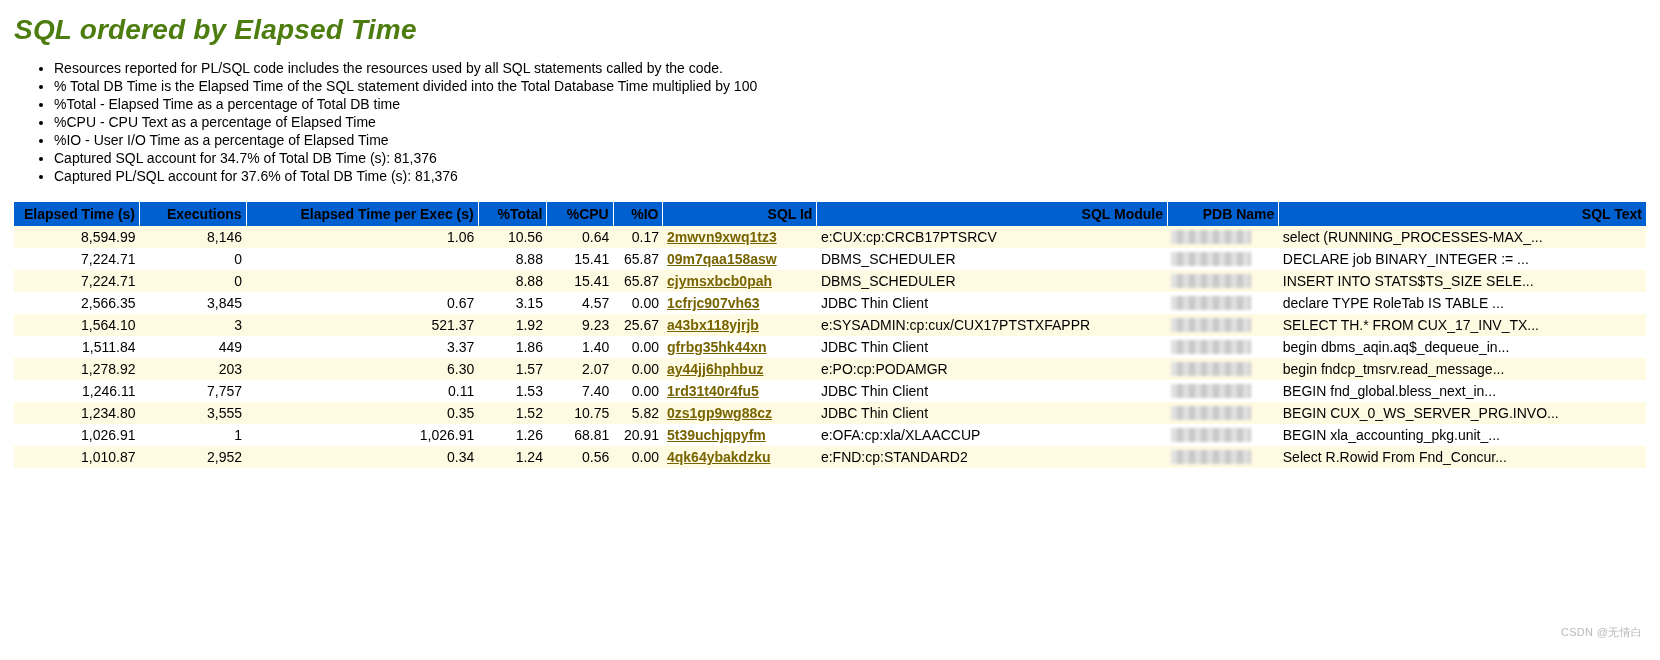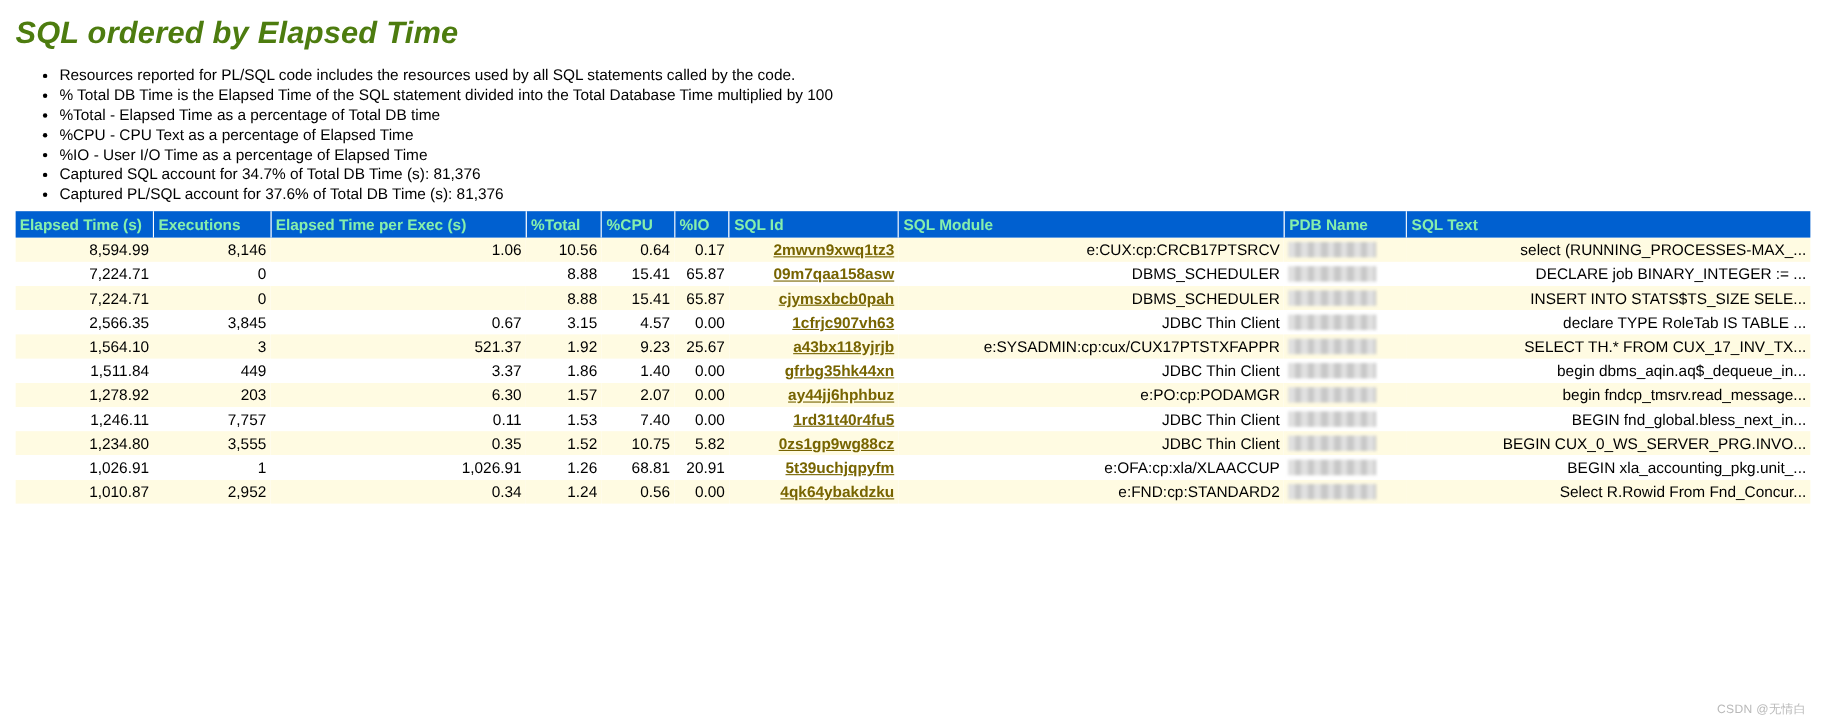--- a/index.html
+++ b/index.html
@@ -11,76 +11,76 @@
   }
   h2.title {
     font-size: 28px;
     font-weight: bold;
     color: #4d7c0f;
     font-style: italic;
     margin: 0 0 14px 0;
     letter-spacing: 0.2px;
   }
   ul.notes {
-    margin: 0 0 8px 40px;
+    margin: 0 0 18px 40px;
     padding: 0;
   }
   ul.notes li {
     list-style-type: disc;
     margin: 2px 0;
     color: #000;
     font-size: 14px;
   }
   table.sql {
     border-collapse: collapse;
     width: 100%;
     table-layout: fixed;
     font-size: 14px;
   }
   table.sql th {
     background: #0060d0;
-    color: #86efac;
+    color: #000000;
     font-weight: bold;
-    text-align: left;
+    text-align: right;
     padding: 4px 4px;
     border-right: 1px solid #fff;
     white-space: nowrap;
   }
   table.sql th:last-child { border-right: none; }
   table.sql td {
     padding: 3px 4px;
     white-space: nowrap;
     overflow: hidden;
     text-overflow: ellipsis;
   }
   tbody tr:nth-child(odd)  { background: #fffbe2; }
   tbody tr:nth-child(even) { background: #ffffff; }
 
   .num  { text-align: right; }
-  .txt  { text-align: right; }
+  .txt  { text-align: left; }
   .sqlid a {
     color: #776400;
     text-decoration: underline;
     font-weight: bold;
   }
   .pdb-cell {
     position: relative;
   }
   .pdb-cell .blur {
     display: block;
     width: 80px;
     height: 14px;
     background: repeating-linear-gradient(90deg,#e0e0e0 0 6px,#c8c8c8 6px 12px);
     filter: blur(1.4px);
     margin: 1px 0;
   }
   .watermark {
     position: absolute;
     right: 18px;
-    bottom: 8px;
+    bottom: 20px;
     font-size: 11px;
     color: #b9b9b9;
     letter-spacing: 0.3px;
   }
 </style>
 </head>
 <body>
 
 <h2 class="title">SQL ordered by Elapsed Time</h2>
 

